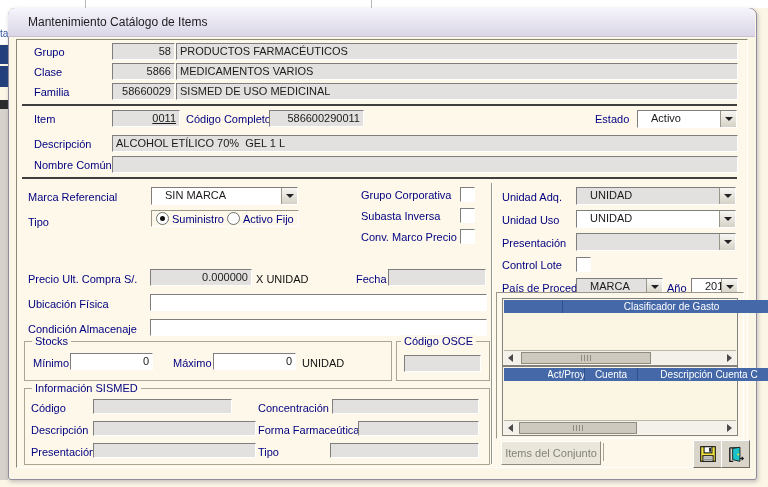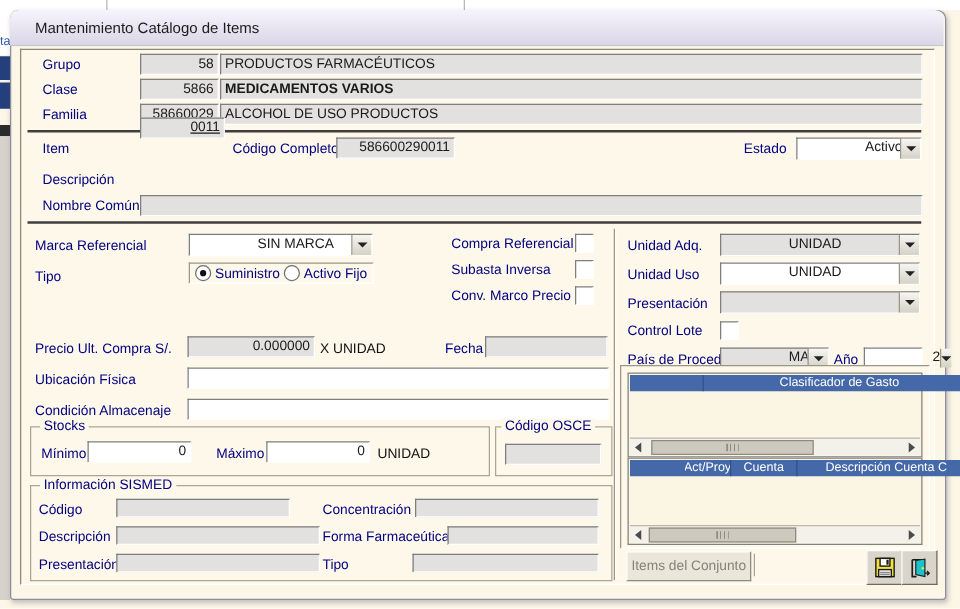--- a/index.html
+++ b/index.html
@@ -25,21 +25,21 @@
   .lbl{position:absolute;color:#000080;white-space:nowrap;}
   .blk{position:absolute;color:#111;white-space:nowrap;}
   .fld{position:absolute;background:#E3E1E0;border:1px solid;border-color:#7E7E7E #FFFFFF #FFFFFF #7E7E7E;
        padding:1px 3px;white-space:pre;overflow:hidden;line-height:13px;}
   .fld.white{background:#FFFFFF;}
   .fld.center{text-align:right;}
   .fld.right{text-align:right;}
   .combo{position:absolute;background:#E3E1E0;border:1px solid;border-color:#7E7E7E #FFFFFF #FFFFFF #7E7E7E;
          display:flex;align-items:stretch;}
   .combo.white{background:#fff;}
-  .combo .val{flex:1;padding:1px 6px;white-space:nowrap;overflow:hidden;line-height:13px;margin-left:48px;}
+  .combo .val{flex:1;padding:1px 13px;white-space:nowrap;overflow:hidden;line-height:13px;}
   .combo .btn{width:15px;background:linear-gradient(#F7F6F2,#D5D1C6);border-left:1px solid #9A9688;
               display:flex;align-items:center;justify-content:center;}
   .arrow{width:0;height:0;border-left:4px solid transparent;border-right:4px solid transparent;border-top:4px solid #222;}
   .cb{position:absolute;width:13px;height:13px;background:#fff;border:1px solid;border-color:#7E7E7E #FFFFFF #FFFFFF #7E7E7E;}
   .hsep{position:absolute;height:2px;background:#3F3F3F;}
   .vsep{position:absolute;width:0;border-left:1px solid #9A9688;border-right:1px solid #FFFFFF;}
   .gb{position:absolute;border:1px solid #ABA694;text-decoration:underline;}
   .leg{position:absolute;top:-7px;left:7px;background:#FDF8E9;padding:0 3px;color:#000080;line-height:12px;}
   .radiobox{position:absolute;background:#FDF8E9;border:1px solid;border-color:#9A9688 #FFFFFF #FFFFFF #9A9688;
             display:flex;align-items:center;gap:3px;padding:0 4px;}
@@ -88,56 +88,57 @@
     <span class="wtitle">Mantenimiento Catálogo de Items</span>
   </div>
   <div class="panel"></div>
 
   <span class="lbl" style="left:34px;top:46px;">Grupo</span>
   <div class="fld center" style="left:112px;top:43px;width:55px;height:13px;">58</div>
   <div class="fld" style="left:176px;top:43px;width:554px;height:13px;">PRODUCTOS FARMACÉUTICOS</div>
 
   <span class="lbl" style="left:34px;top:66px;">Clase</span>
   <div class="fld center" style="left:112px;top:63px;width:55px;height:13px;">5866</div>
-  <div class="fld" style="left:176px;top:63px;width:554px;height:13px;font-weight:bold;">MEDICAMENTOS VARIOS</div>
+  <div class="fld" style="left:176px;top:63px;width:554px;height:13px;">MEDICAMENTOS VARIOS</div>
 
   <span class="lbl" style="left:34px;top:86px;">Familia</span>
   <div class="fld center" style="left:112px;top:83px;width:55px;height:13px;">58660029</div>
-  <div class="fld" style="left:176px;top:83px;width:554px;height:13px;">ALCOHOL DE USO PRODUCTOS</div>
+  <div class="fld" style="left:176px;top:83px;width:554px;height:13px;">SISMED DE USO MEDICINAL</div>
 
   <div class="hsep" style="left:22px;top:104px;width:715px;"></div>
 
   <span class="lbl" style="left:34px;top:113px;">Item</span>
-  <div class="fld center" style="left:112px;top:94px;width:60px;height:13px;text-decoration:underline;">0011</div>
+  <div class="fld center" style="left:112px;top:110px;width:60px;height:13px;text-decoration:underline;">0011</div>
   <span class="lbl" style="left:186px;top:113px;">Código Completo</span>
   <div class="fld center" style="left:269px;top:110px;width:87px;height:13px;">586600290011</div>
   <span class="lbl" style="left:595px;top:113px;">Estado</span>
   <div class="combo white" style="left:637px;top:110px;width:98px;height:16px;">
     <span class="val">Activo</span>
     <span class="btn">
         <span class="arrow"></span>
       </span>
   </div>
 
   <span class="lbl" style="left:34px;top:138px;">Descripción</span>
+  <div class="fld" style="left:112px;top:135px;width:618px;height:13px;">ALCOHOL ETÍLICO 70%  GEL 1 L</div>
   <span class="lbl" style="left:34px;top:159px;">Nombre Común</span>
   <div class="fld" style="left:112px;top:156px;width:618px;height:13px;"></div>
 
   <div class="hsep" style="left:22px;top:177px;width:715px;"></div>
   <div class="vsep" style="left:491px;top:183px;height:281px;"></div>
 
   <span class="lbl" style="left:28px;top:191px;">Marca Referencial</span>
   <div class="combo white" style="left:151px;top:187px;width:145px;height:16px;">
     <span class="val">SIN MARCA</span>
     <span class="btn">
         <span class="arrow"></span>
       </span>
   </div>
 
-  <span class="lbl" style="left:361px;top:189px;">Compra Referencial</span>
+  <span class="lbl" style="left:361px;top:189px;">Grupo Corporativa</span>
   <span class="cb" style="left:460px;top:187px;"></span>
 
   <span class="lbl" style="left:28px;top:216px;">Tipo</span>
   <div class="radiobox" style="left:151px;top:210px;width:138px;height:15px;">
     <span class="radio">
         <span class="dot"></span>
       </span>
     <span class="rlabel">Suministro</span>
     <span class="radio"></span>
     <span class="rlabel">Activo Fijo</span>

